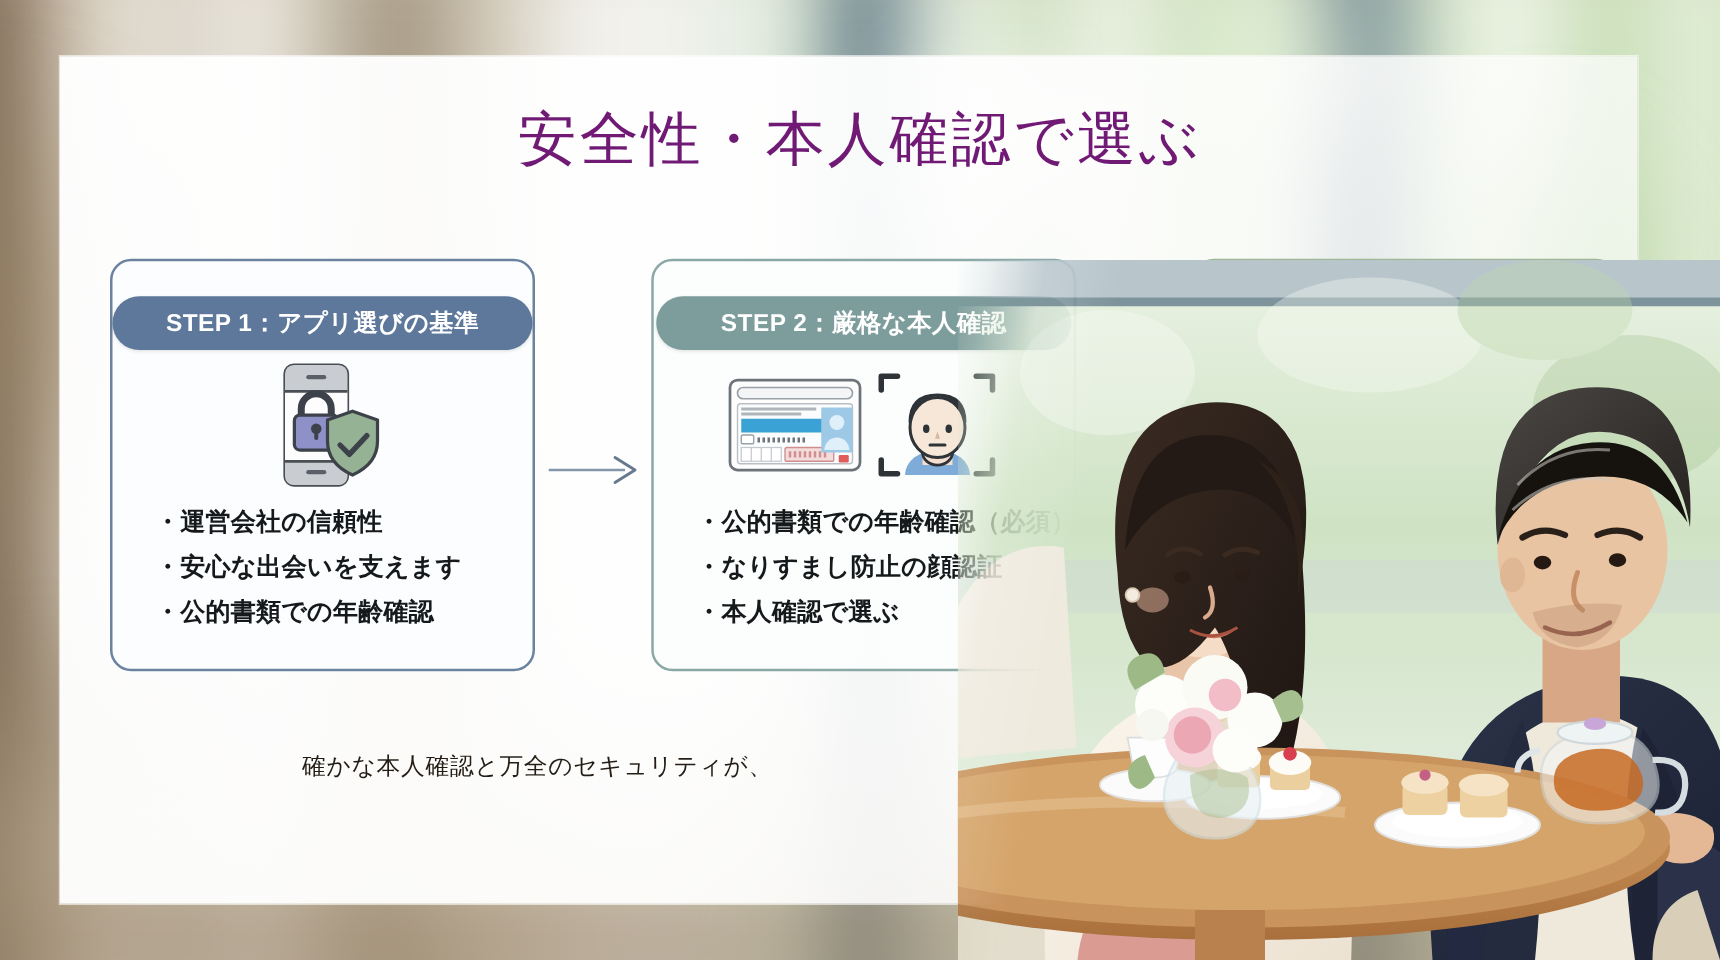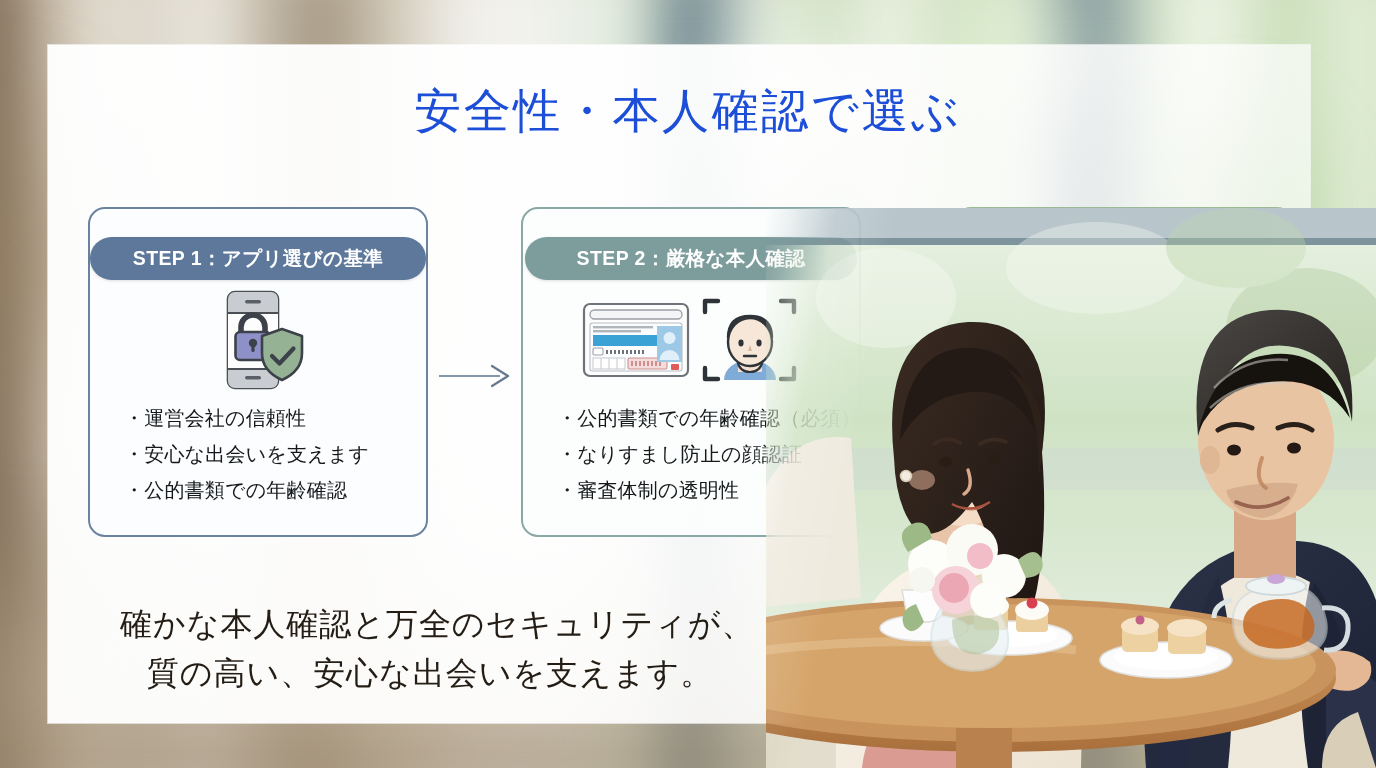--- a/index.html
+++ b/index.html
@@ -48,21 +48,21 @@
     position:absolute;left:48px;top:45px;width:1262px;height:678px;
     background:linear-gradient(105deg, rgba(255,255,255,.97) 0%, rgba(255,255,255,.95) 45%, rgba(255,255,255,.84) 72%, rgba(255,255,255,.60) 100%);
     box-shadow:0 0 0 1px rgba(255,255,255,.6);
   }
 
   
   #title{
     position:absolute;left:0;right:0;top:80px;text-align:center;
     font-family:"Liberation Serif","DejaVu Serif",serif;
     font-size:47px;font-weight:400;letter-spacing:.055em;
-    color:#1d4ed8;z-index:12;white-space:nowrap;
+    color:#701a75;z-index:12;white-space:nowrap;
   }
 
   
   .card{
     position:absolute;top:207px;width:340px;height:330px;
     border-radius:17px;border:2px solid;
     box-sizing:border-box;z-index:10;padding-left:40px;
   }
   #card1{left:88px;border-color:#6b82a0;background:rgba(252,253,254,.93);}
   #card2{left:521px;border-color:#8aa8a6;background:rgba(252,254,253,.90);}
@@ -81,38 +81,38 @@
   .icon-area{
     position:absolute;left:0;right:0;top:78px;height:110px;
     display:flex;align-items:center;justify-content:center;gap:18px;
   }
 
   .bullets{
     position:absolute;left:0;right:0;top:198px;
     display:flex;flex-direction:column;align-items:center;gap:13px;
   }
   .bullets .row{
-    width:268px;font-size:20px;color:#16191c;font-weight:400;
+    width:268px;font-size:20px;color:#16191c;font-weight:700;
     letter-spacing:.01em;white-space:nowrap;line-height:1.15;
   }
   #card3 .bullets .row{width:276px;color:#0e1113;font-weight:600;
     text-shadow:0 0 5px rgba(255,255,255,.95),0 0 10px rgba(255,255,255,.8);}
   #card3 .bullets{top:196px;gap:17px;}
   #card3 .pill{box-shadow:0 1px 4px rgba(0,0,0,.18);}
 
   
   .arrow{position:absolute;top:363px;z-index:11;}
   #arrow1{left:438px;}
   #arrow2{left:871px;}
 
   
   #caption{
     position:absolute;left:120px;top:600px;width:620px;text-align:center;
     font-family:Liberation Sans, sans-serif;
-    font-size:32px;line-height:1.52;color:#241d15;letter-spacing:.03em;z-index:12;
+    font-size:19px;line-height:1.52;color:#241d15;letter-spacing:.03em;z-index:12;
   }
   #caption div{white-space:nowrap;}
 
   
   #photo{
     position:absolute;right:0;bottom:0;width:610px;height:560px;z-index:11;
     overflow:hidden;
     -webkit-mask-image:linear-gradient(100deg, transparent 0px, rgba(0,0,0,.25) 26px, rgba(0,0,0,.85) 70px, #000 130px);
             mask-image:linear-gradient(100deg, transparent 0px, rgba(0,0,0,.25) 26px, rgba(0,0,0,.85) 70px, #000 130px);
   }
@@ -237,21 +237,21 @@
         <path d="M169 55 l-2 6 h4 z" fill="#d9b9a0"></path>
         <path d="M163 66 h12" stroke="#2e3338" stroke-width="2.4" stroke-linecap="round" fill="none"></path>
         <path d="M157 72 a12 10 0 0 0 24 0" fill="none" stroke="#2e3338" stroke-width="2.2"></path>
       </svg>
     </span>
   </div>
 
   <div class="bullets">
     <div class="row">・公的書類での年齢確認（必須）</div>
     <div class="row">・なりすまし防止の顔認証</div>
-    <div class="row">・審査体制の透明性</div>
+    <div class="row">・本人確認で選ぶ</div>
   </div>
 </div>
 
 <div class="arrow" id="arrow2">
   <svg width="74" height="26" viewBox="0 0 74 26">
     <line x1="1" y1="13" x2="52" y2="13" stroke="#8aa3a6" stroke-width="2.1"></line>
   </svg>
 </div>
 
 <div class="card" id="card3">
@@ -292,21 +292,20 @@
 
   <div class="bullets">
     <div class="row">・24時間365日の監視体制</div>
     <div class="row">・通報・ブロック機能の充実</div>
     <div class="row">・トラブル時のサポート体制</div>
   </div>
 </div>
 
 <div id="caption">
   <div>確かな本人確認と万全のセキュリティが、</div>
-  <div>質の高い、安心な出会いを支えます。</div>
 </div>
 
 <div id="photo">
   <svg width="610" height="560" viewBox="0 0 610 560">
     <defs>
       <linearGradient id="winG" x1="0" y1="0" x2="0" y2="1">
         <stop offset="0%" stop-color="#e9f2e4"></stop>
           <stop offset="45%" stop-color="#cfe3c4"></stop>
         <stop offset="100%" stop-color="#e4eee0"></stop>
       </linearGradient>

